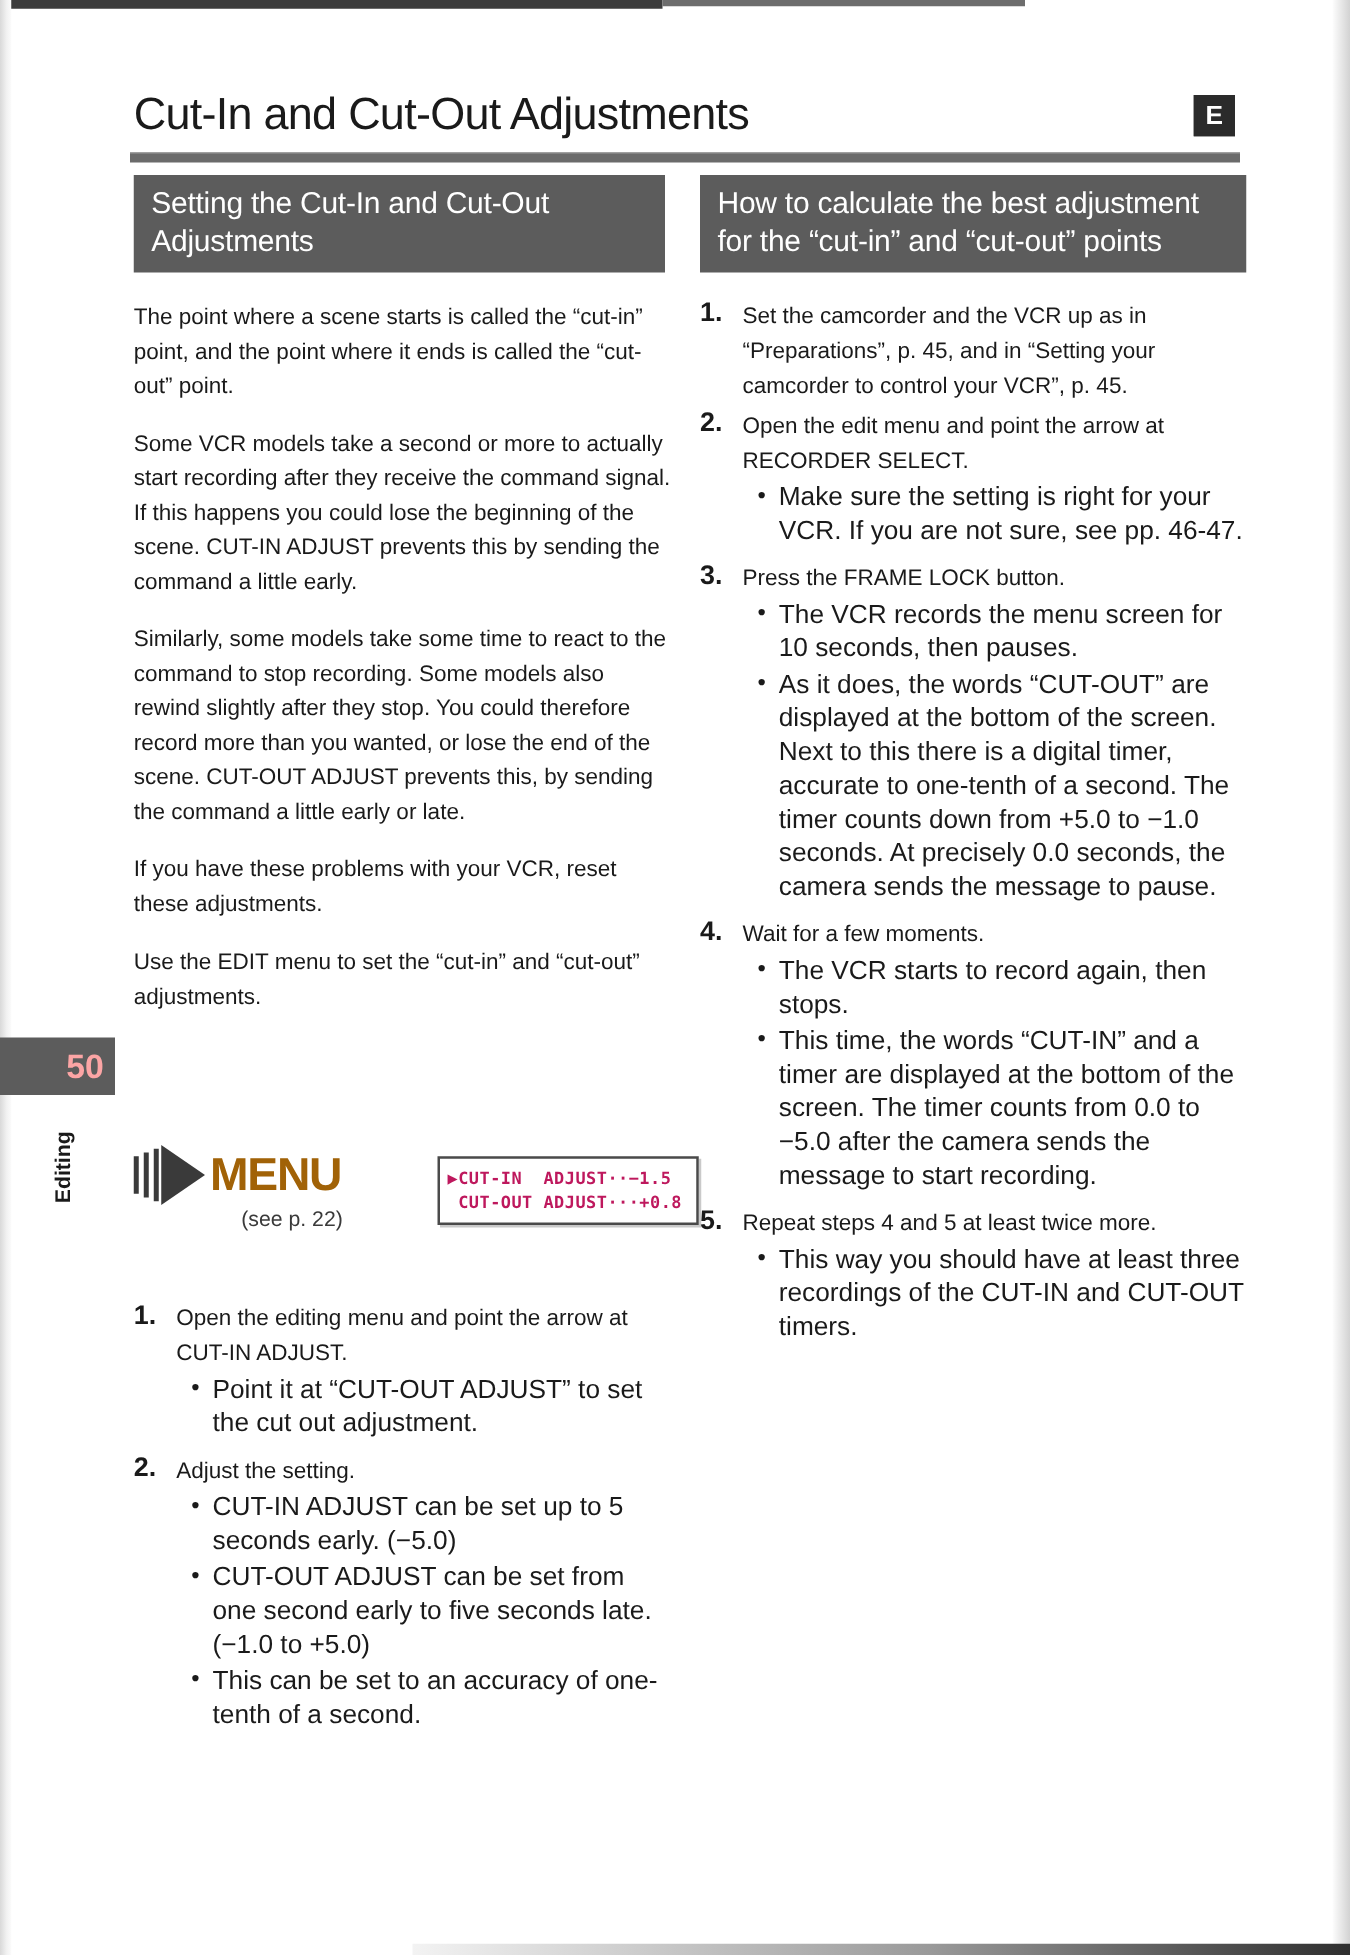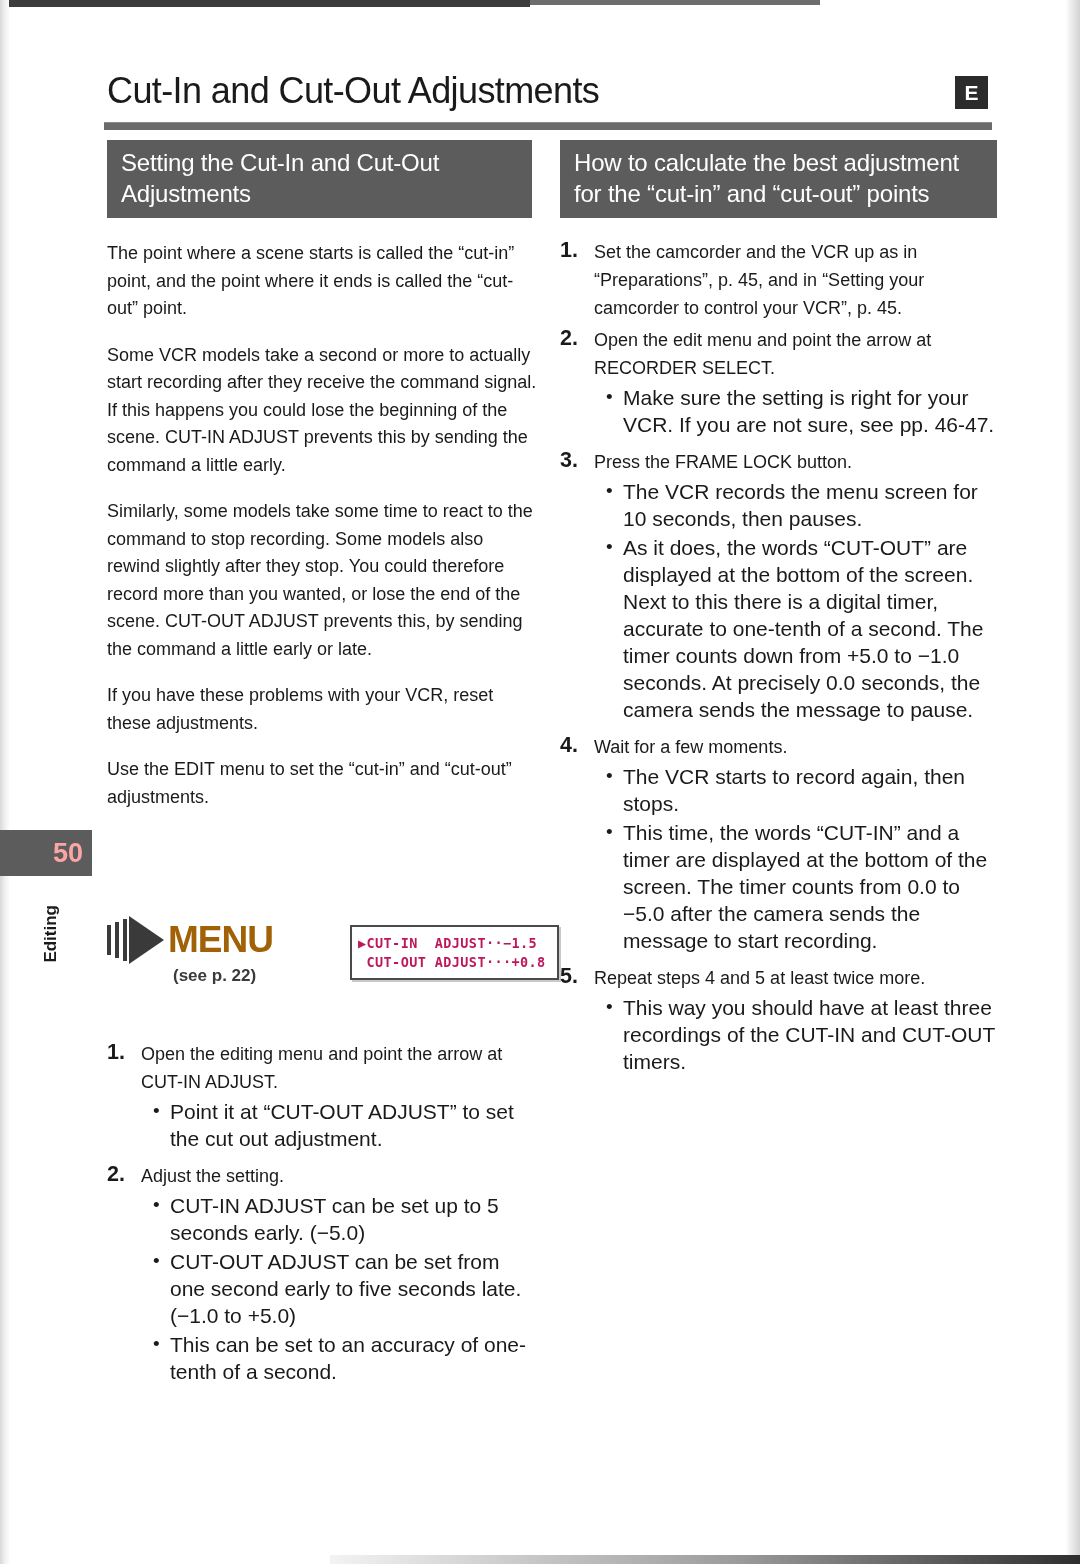--- a/index.html
+++ b/index.html
@@ -225,22 +225,21 @@
   .menu-word {
     font-size: 37px;
     font-weight: bold;
     letter-spacing: -1px;
     color: #a16207;
   }
   .menu-note {
     font-size: 17px;
     color: #3a3a3a;
     margin-top: 2px;
-    margin-left: 66px;
-    font-weight: bold;
+    margin-left: 86px;
   }
 
   
   .lcd {
     position: absolute;
     left: 330px;
     top: 925px;
     width: 209px;
     height: 55px;
     border: 2px solid #4a4a4a;

